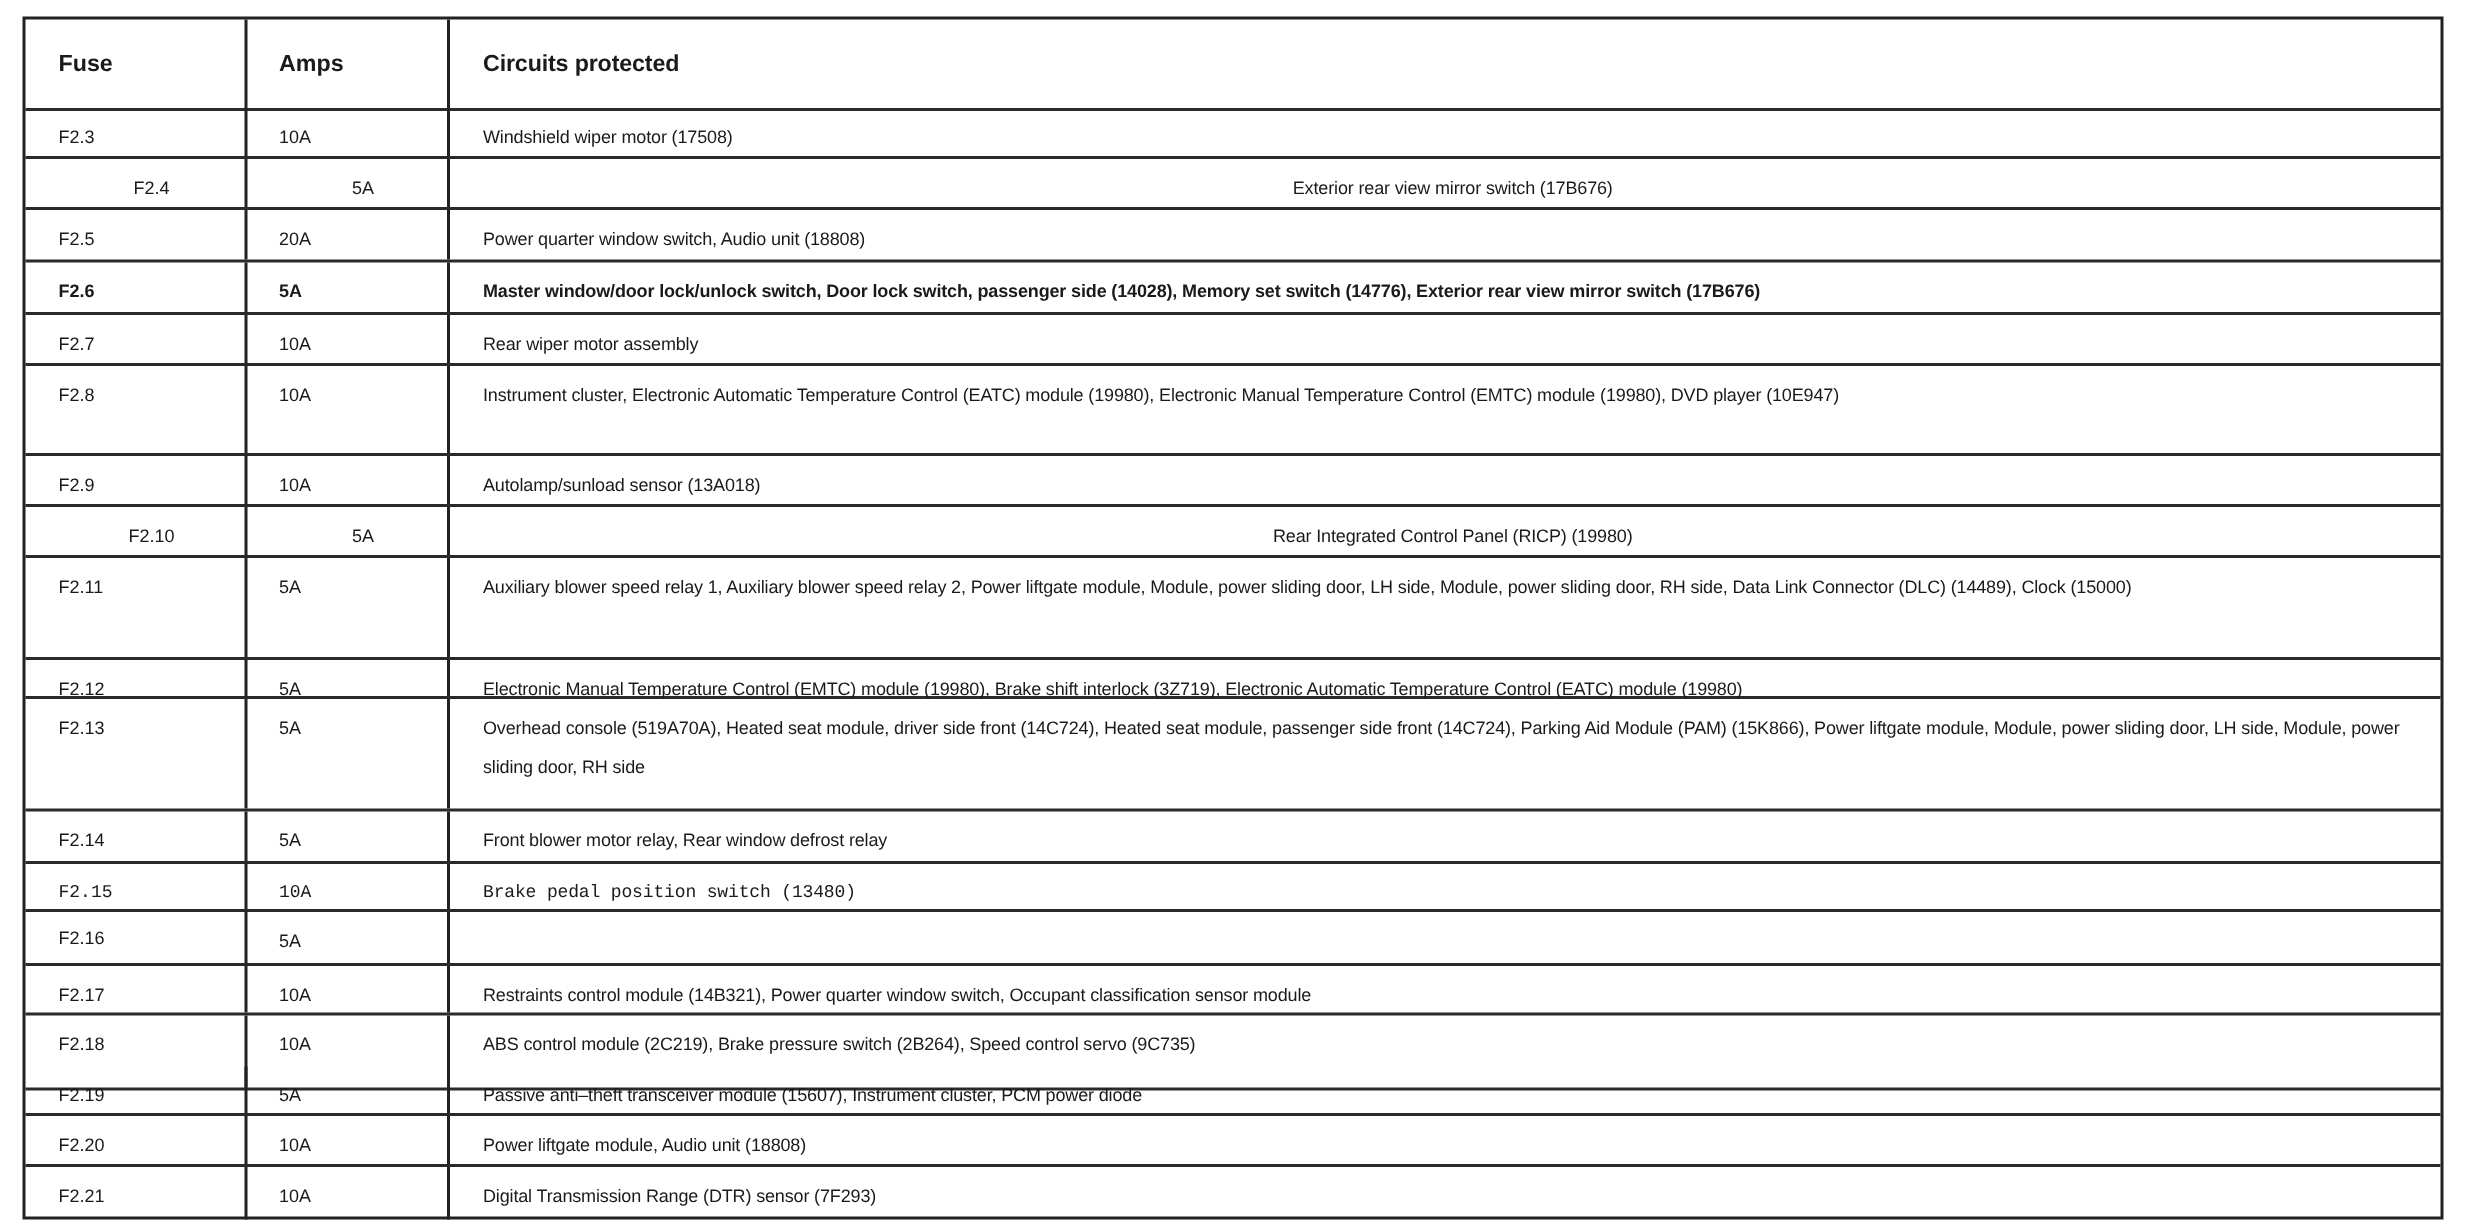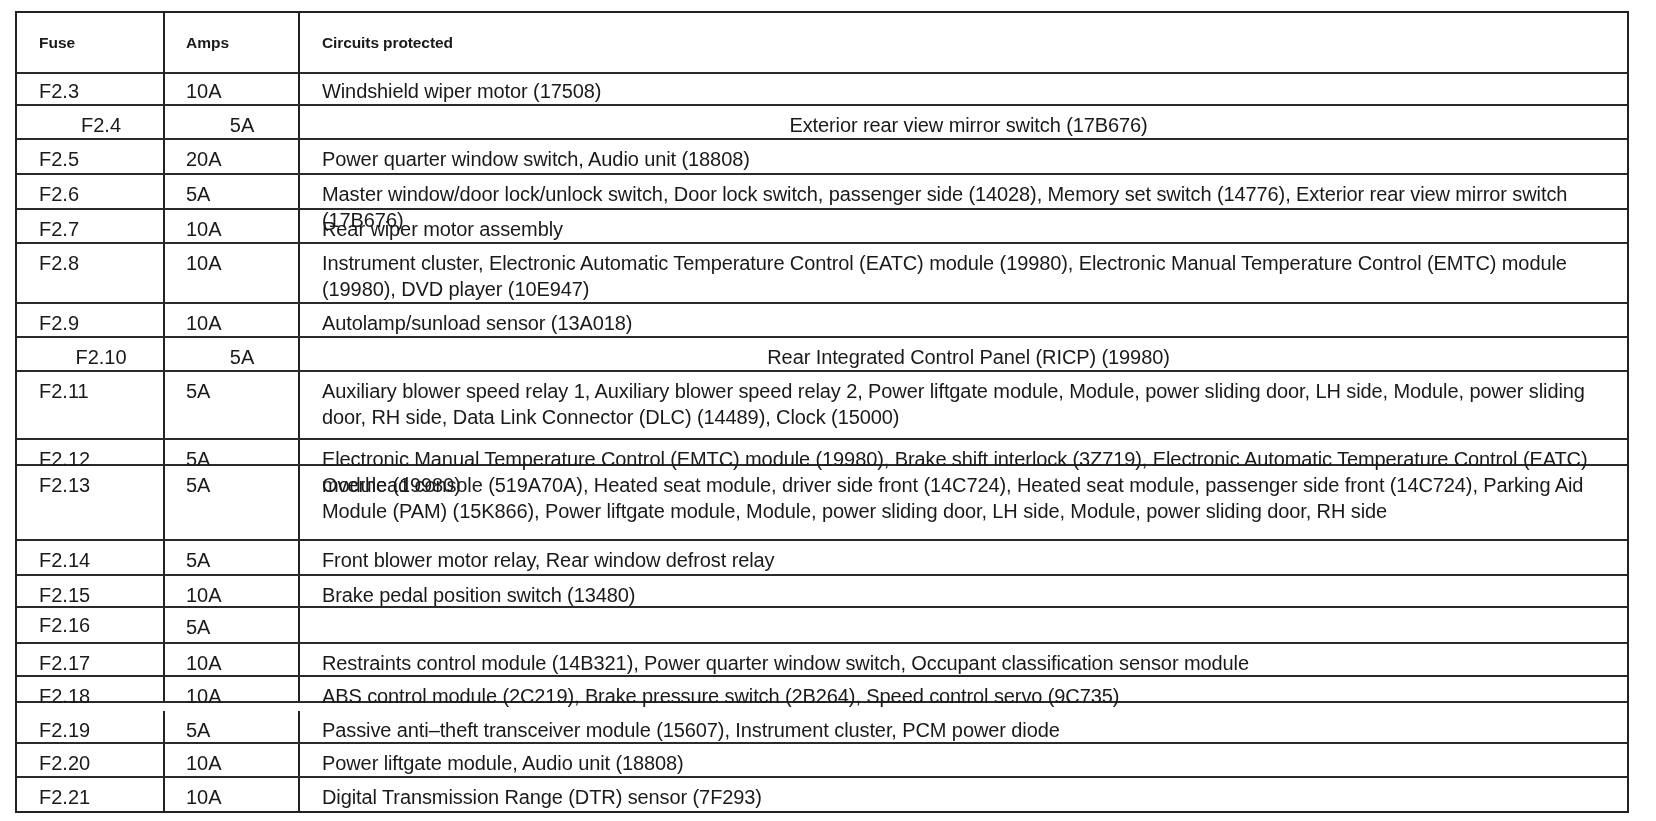--- a/index.html
+++ b/index.html
@@ -4,21 +4,21 @@
 <style>
   html, body { margin: 0; padding: 0; background: #ffffff; }
   body { width: 1656px; height: 821px; position: relative; overflow: hidden;
          font-family: "Liberation Sans", sans-serif; color: #1a1a1a; }
   #fuse-table {
     position: absolute; left: 15px; top: 11px; width: 1614px; height: 802px;
     border: 2px solid #222; box-sizing: border-box;
   }
   .row { position: absolute; left: 0; right: 0; box-sizing: border-box; border-bottom: 2px solid #2a2a2a; }
   .row:last-child { border-bottom: none; }
-  .cell { position: absolute; top: 0; bottom: 0; box-sizing: border-box; font-size: 20px; line-height: 26px; }
+  .cell { position: absolute; top: 0; bottom: 0; box-sizing: border-box; font-size: 12px; line-height: 26px; }
   .c-fuse { left: 0; width: 148px; padding: 6px 0 0 22px; border-right: 2px solid #222; }
   .c-amps { left: 148px; width: 135px; padding: 6px 0 0 21px; border-right: 2px solid #222; }
   .c-circ { left: 283px; right: 0; padding: 6px 12px 0 22px; letter-spacing: -0.1px; }
   .header .cell { font-weight: bold; padding-top: 17px; font-size: 15.5px; }
   .row.low .cell.c-fuse { padding-top: 4px; }
 </style>
 </head>
 <body>
 
 <div id="fuse-table">
@@ -35,21 +35,21 @@
     <div class="row" style="top: 93px; height: 34px; text-align: center;">
       <div class="cell c-fuse">F2.4</div>
       <div class="cell c-amps">5A</div>
       <div class="cell c-circ">Exterior rear view mirror switch (17B676)</div>
     </div>
     <div class="row" style="top: 127px; height: 35px;">
       <div class="cell c-fuse">F2.5</div>
       <div class="cell c-amps">20A</div>
       <div class="cell c-circ">Power quarter window switch, Audio unit (18808)</div>
     </div>
-    <div class="row" style="top: 162px; height: 35px;">
+    <div class="row" style="top: 162px; height: 35px; font-weight: bold;">
       <div class="cell c-fuse">F2.6</div>
       <div class="cell c-amps">5A</div>
       <div class="cell c-circ">Master window/door lock/unlock switch, Door lock switch, passenger side (14028), Memory set switch (14776), Exterior rear view mirror switch (17B676)</div>
     </div>
     <div class="row" style="top: 197px; height: 34px;">
       <div class="cell c-fuse">F2.7</div>
       <div class="cell c-amps">10A</div>
       <div class="cell c-circ">Rear wiper motor assembly</div>
     </div>
     <div class="row" style="top: 231px; height: 60px;">
@@ -80,35 +80,35 @@
     <div class="row" style="top: 453px; height: 75px;">
       <div class="cell c-fuse">F2.13</div>
       <div class="cell c-amps">5A</div>
       <div class="cell c-circ">Overhead console (519A70A), Heated seat module, driver side front (14C724), Heated seat module, passenger side front (14C724), Parking Aid Module (PAM) (15K866), Power liftgate module, Module, power sliding door, LH side, Module, power sliding door, RH side</div>
     </div>
     <div class="row" style="top: 528px; height: 35px;">
       <div class="cell c-fuse">F2.14</div>
       <div class="cell c-amps">5A</div>
       <div class="cell c-circ">Front blower motor relay, Rear window defrost relay</div>
     </div>
-    <div class="row" style="top: 563px; height: 32px;">
+    <div class="row" style="top: 563px; height: 32px; font-family: Liberation Mono, monospace;">
       <div class="cell c-fuse">F2.15</div>
       <div class="cell c-amps">10A</div>
       <div class="cell c-circ">Brake pedal position switch (13480)</div>
     </div>
     <div class="row low" style="top: 595px; height: 36px;">
       <div class="cell c-fuse">F2.16</div>
       <div class="cell c-amps">5A</div>
     </div>
     <div class="row" style="top: 631px; height: 33px;">
       <div class="cell c-fuse">F2.17</div>
       <div class="cell c-amps">10A</div>
       <div class="cell c-circ">Restraints control module (14B321), Power quarter window switch, Occupant classification sensor module</div>
     </div>
-    <div class="row" style="top: 664px; height: 26px;">
+    <div class="row" style="top: 664px; height: 50px;">
       <div class="cell c-fuse">F2.18</div>
       <div class="cell c-amps">10A</div>
       <div class="cell c-circ">ABS control module (2C219), Brake pressure switch (2B264), Speed control servo (9C735)</div>
     </div>
     <div class="row" style="top: 698px; height: 33px;">
       <div class="cell c-fuse">F2.19</div>
       <div class="cell c-amps">5A</div>
       <div class="cell c-circ">Passive anti–theft transceiver module (15607), Instrument cluster, PCM power diode</div>
     </div>
     <div class="row" style="top: 731px; height: 34px;">

